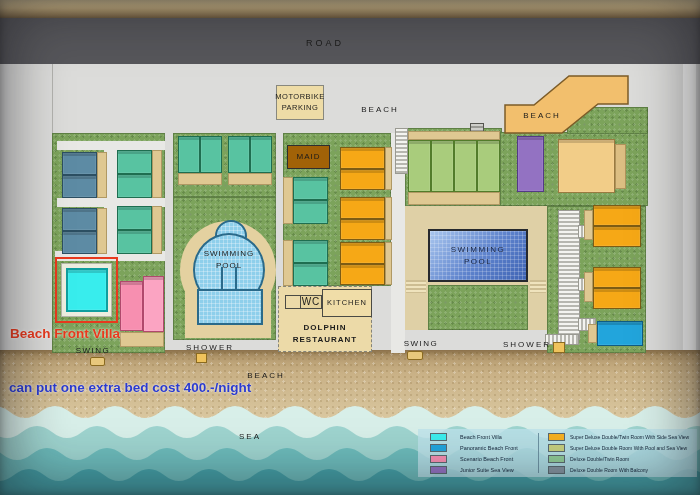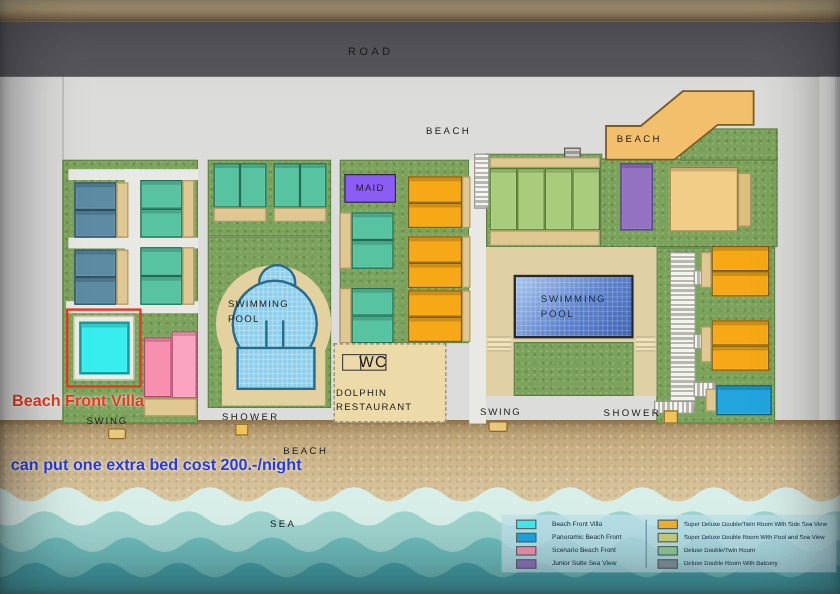--- a/index.html
+++ b/index.html
@@ -4,21 +4,21 @@
 <style>
   html,body{margin:0;padding:0;background:#222;}
   #stage{
     position:relative;width:700px;height:495px;overflow:hidden;
     font-family:"Liberation Sans", sans-serif;
     background:#dcdcda;outline:1px solid #1a1a1a;
   }
   .abs{position:absolute;}
   .lbl{
     position:absolute;color:#1b1b1b;font-size:8px;letter-spacing:1.5px;
-    text-align:left;line-height:1.45;white-space:pre-line;
+    text-align:center;line-height:1.45;white-space:pre-line;
   }
   
   .topstrip{left:0;top:0;width:700px;height:18px;
     background:linear-gradient(180deg,#dcc99c 0%,#c4ad7e 45%,#8a7450 85%,#6e5c40 100%);}
   .road{left:0;top:18px;width:700px;height:47px;background:#57575b;border-bottom:1px solid #3c3c40;}
   
   .mapbg{left:0;top:64px;width:700px;height:291px;background:#dcdcda;}
   .leftline{left:52px;top:64px;width:1px;height:289px;background:#b2b2ae;}
   .rightwhite{left:683px;top:64px;width:13px;height:291px;background:#f3f3f1;}
   
@@ -111,20 +111,24 @@
   <div class="abs path" style="left:55px;top:251px;width:110px;height:10px;"></div>
   <div class="abs path" style="left:391px;top:133px;width:14px;height:220px;"></div>
   <div class="abs stepsV" style="left:395px;top:128px;width:11px;height:44px;"></div>
   <div class="abs stepsV" style="left:558px;top:210px;width:20px;height:128px;"></div>
   <div class="abs stepsH" style="left:578px;top:225px;width:16px;height:11px;"></div>
   <div class="abs stepsH" style="left:578px;top:278px;width:16px;height:11px;"></div>
   <div class="abs stepsH" style="left:578px;top:318px;width:16px;height:11px;"></div>
   <div class="abs stepsH" style="left:545px;top:334px;width:32px;height:9px;"></div>
   <div class="abs" style="left:470px;top:123px;width:12px;height:8px;background:repeating-linear-gradient(180deg,#cfcfca 0 2px,#9a9a94 2px 4px);border:1px solid #55554f;"></div>
 
+  <div class="tanBox" style="left:276px;top:85px;width:48px;height:35px;">
+    <span class="lbl" style="position:static;font-size:7.5px;letter-spacing:.5px;line-height:1.35;">MOTORBIKE
+PARKING</span>
+  </div>
   <div class="lbl" style="left:355px;top:104px;width:50px;letter-spacing:2px;">BEACH</div>
 
   <svg class="abs" style="left:503px;top:73px;" width="128" height="62">
     <path d="M2,32 L31,32 L66,3 L125,3 L125,31 L95,31 L59,60 L2,60 Z" fill="#f2bf6d" stroke="#7c5c28" stroke-width="1.5"></path>
   </svg>
   <div class="lbl" style="left:514px;top:110px;width:56px;letter-spacing:2px;">BEACH</div>
 
   <div class="b c-slate" style="left:62px;top:152px;width:35px;height:23px;"></div>
   <div class="b c-slate" style="left:62px;top:175px;width:35px;height:23px;"></div>
   <div class="tanS" style="left:97px;top:152px;width:10px;height:46px;"></div>
@@ -139,21 +143,21 @@
   <div class="b c-teal" style="left:117px;top:230px;width:35px;height:24px;"></div>
   <div class="tanS" style="left:152px;top:206px;width:10px;height:48px;"></div>
 
   <div class="b c-teal" style="left:178px;top:136px;width:22px;height:37px;"></div>
   <div class="b c-teal" style="left:200px;top:136px;width:22px;height:37px;"></div>
   <div class="tanS" style="left:178px;top:173px;width:44px;height:12px;"></div>
   <div class="b c-teal" style="left:228px;top:136px;width:22px;height:37px;"></div>
   <div class="b c-teal" style="left:250px;top:136px;width:22px;height:37px;"></div>
   <div class="tanS" style="left:228px;top:173px;width:44px;height:12px;"></div>
 
-  <div class="tanBox" style="left:287px;top:145px;width:43px;height:24px;background:#8b5cf6;border-color:#2e2e2e;">
+  <div class="tanBox" style="left:287px;top:145px;width:43px;height:24px;background:#a16207;border-color:#2e2e2e;">
     <span class="lbl" style="position:static;letter-spacing:1px;">MAID</span>
   </div>
   <div class="tanS" style="left:283px;top:177px;width:10px;height:47px;"></div>
   <div class="b c-teal" style="left:293px;top:177px;width:35px;height:23px;"></div>
   <div class="b c-teal" style="left:293px;top:200px;width:35px;height:24px;"></div>
   <div class="tanS" style="left:283px;top:240px;width:10px;height:46px;"></div>
   <div class="b c-teal" style="left:293px;top:240px;width:35px;height:23px;"></div>
   <div class="b c-teal" style="left:293px;top:263px;width:35px;height:23px;"></div>
 
   <div class="b c-gold" style="left:340px;top:147px;width:45px;height:22px;"></div>
@@ -200,23 +204,26 @@
   <div class="abs" style="left:530px;top:280px;width:16px;height:13px;background:repeating-linear-gradient(180deg,#cdbd92 0 2px,#efe3bd 2px 4px);"></div>
   <div class="abs grass" style="left:428px;top:285px;width:100px;height:45px;"></div>
   <div class="waterR" style="left:428px;top:229px;width:100px;height:53px;display:flex;align-items:center;justify-content:center;">
     <span class="lbl" style="position:static;color:#18233e;letter-spacing:1.5px;">SWIMMING
 POOL</span>
   </div>
 
   <div class="abs" style="left:278px;top:286px;width:94px;height:66px;background:#ecdaa8;border:1px dashed #84847a;box-sizing:border-box;"></div>
   <div class="abs" style="left:285px;top:295px;width:37px;height:14px;border:1px solid #4a4a44;box-sizing:border-box;"></div>
   <div class="tanBox" style="left:300px;top:295px;width:22px;height:14px;background:#e7d49e;border-color:#4a4a44;">
-    <span class="lbl" style="position:static;font-size:13px;letter-spacing:1px;">WC</span>
-  </div>
-  <div class="lbl" style="left:280px;top:322px;width:90px;letter-spacing:1px;">DOLPHIN
+    <span class="lbl" style="position:static;font-size:10px;letter-spacing:1px;">WC</span>
+  </div>
+  <div class="tanBox" style="left:322px;top:289px;width:50px;height:28px;background:#f0dda8;border-color:#4a4a44;">
+    <span class="lbl" style="position:static;font-size:7.5px;letter-spacing:1px;">KITCHEN</span>
+  </div>
+  <div class="lbl" style="left:280px;top:322px;width:90px;letter-spacing:1px;font-weight:bold;">DOLPHIN
 RESTAURANT</div>
 
   <div class="b c-pink" style="left:120px;top:281px;width:23px;height:50px;"></div>
   <div class="b c-pink2" style="left:143px;top:276px;width:21px;height:56px;"></div>
   <div class="tanS" style="left:120px;top:332px;width:44px;height:15px;"></div>
 
   <div class="abs" style="left:61px;top:263px;width:51px;height:54px;background:#ededdf;border:1px solid #b5b5a8;box-sizing:border-box;"></div>
   <div class="b c-cyan" style="left:66px;top:268px;width:42px;height:44px;border-width:2px;"></div>
   <div class="abs" style="left:55px;top:257px;width:63px;height:66px;border:2px solid #e8391d;box-sizing:border-box;"></div>
 
@@ -226,21 +233,21 @@
   <div class="abs" style="left:196px;top:353px;width:9px;height:8px;background:#f0c35c;border:1px solid #8a6a20;"></div>
   <div class="lbl" style="left:400px;top:338px;width:42px;">SWING</div>
   <div class="abs" style="left:407px;top:351px;width:14px;height:7px;background:#e8c87c;border:1px solid #8a6a20;border-radius:2px;"></div>
   <div class="lbl" style="left:503px;top:339px;width:48px;letter-spacing:2px;">SHOWER</div>
   <div class="abs" style="left:553px;top:342px;width:10px;height:9px;background:#f0c35c;border:1px solid #8a6a20;"></div>
 
   <div class="lbl" style="left:236px;top:370px;width:60px;letter-spacing:2px;">BEACH</div>
   <div class="lbl" style="left:225px;top:431px;width:50px;letter-spacing:2px;">SEA</div>
 
   <div class="note" style="left: 10px; top: 326px; font-size: 13.5px; color: rgb(232, 57, 29);">Beach Front Villa</div>
-  <div class="note" style="left: 9px; top: 380px; font-size: 13.5px; color: rgb(43, 59, 207);">can put one extra bed cost 200.-/night</div>
+  <div class="note" style="left: 9px; top: 380px; font-size: 13.5px; color: rgb(43, 59, 207);">can put one extra bed cost 400.-/night</div>
 
   <div class="abs legend">
     <div class="lg-div"></div>
     <div class="lg-row" style="left:12px;top:4px;">
       <span class="lg-swatch" style="background: rgb(60, 237, 237);"></span>
       <span class="lg-label">Beach Front Villa</span>
     </div>
     <div class="lg-row" style="left:12px;top:15px;">
       <span class="lg-swatch" style="background: rgb(34, 165, 220);"></span>
       <span class="lg-label">Panoramic Beach Front</span>

